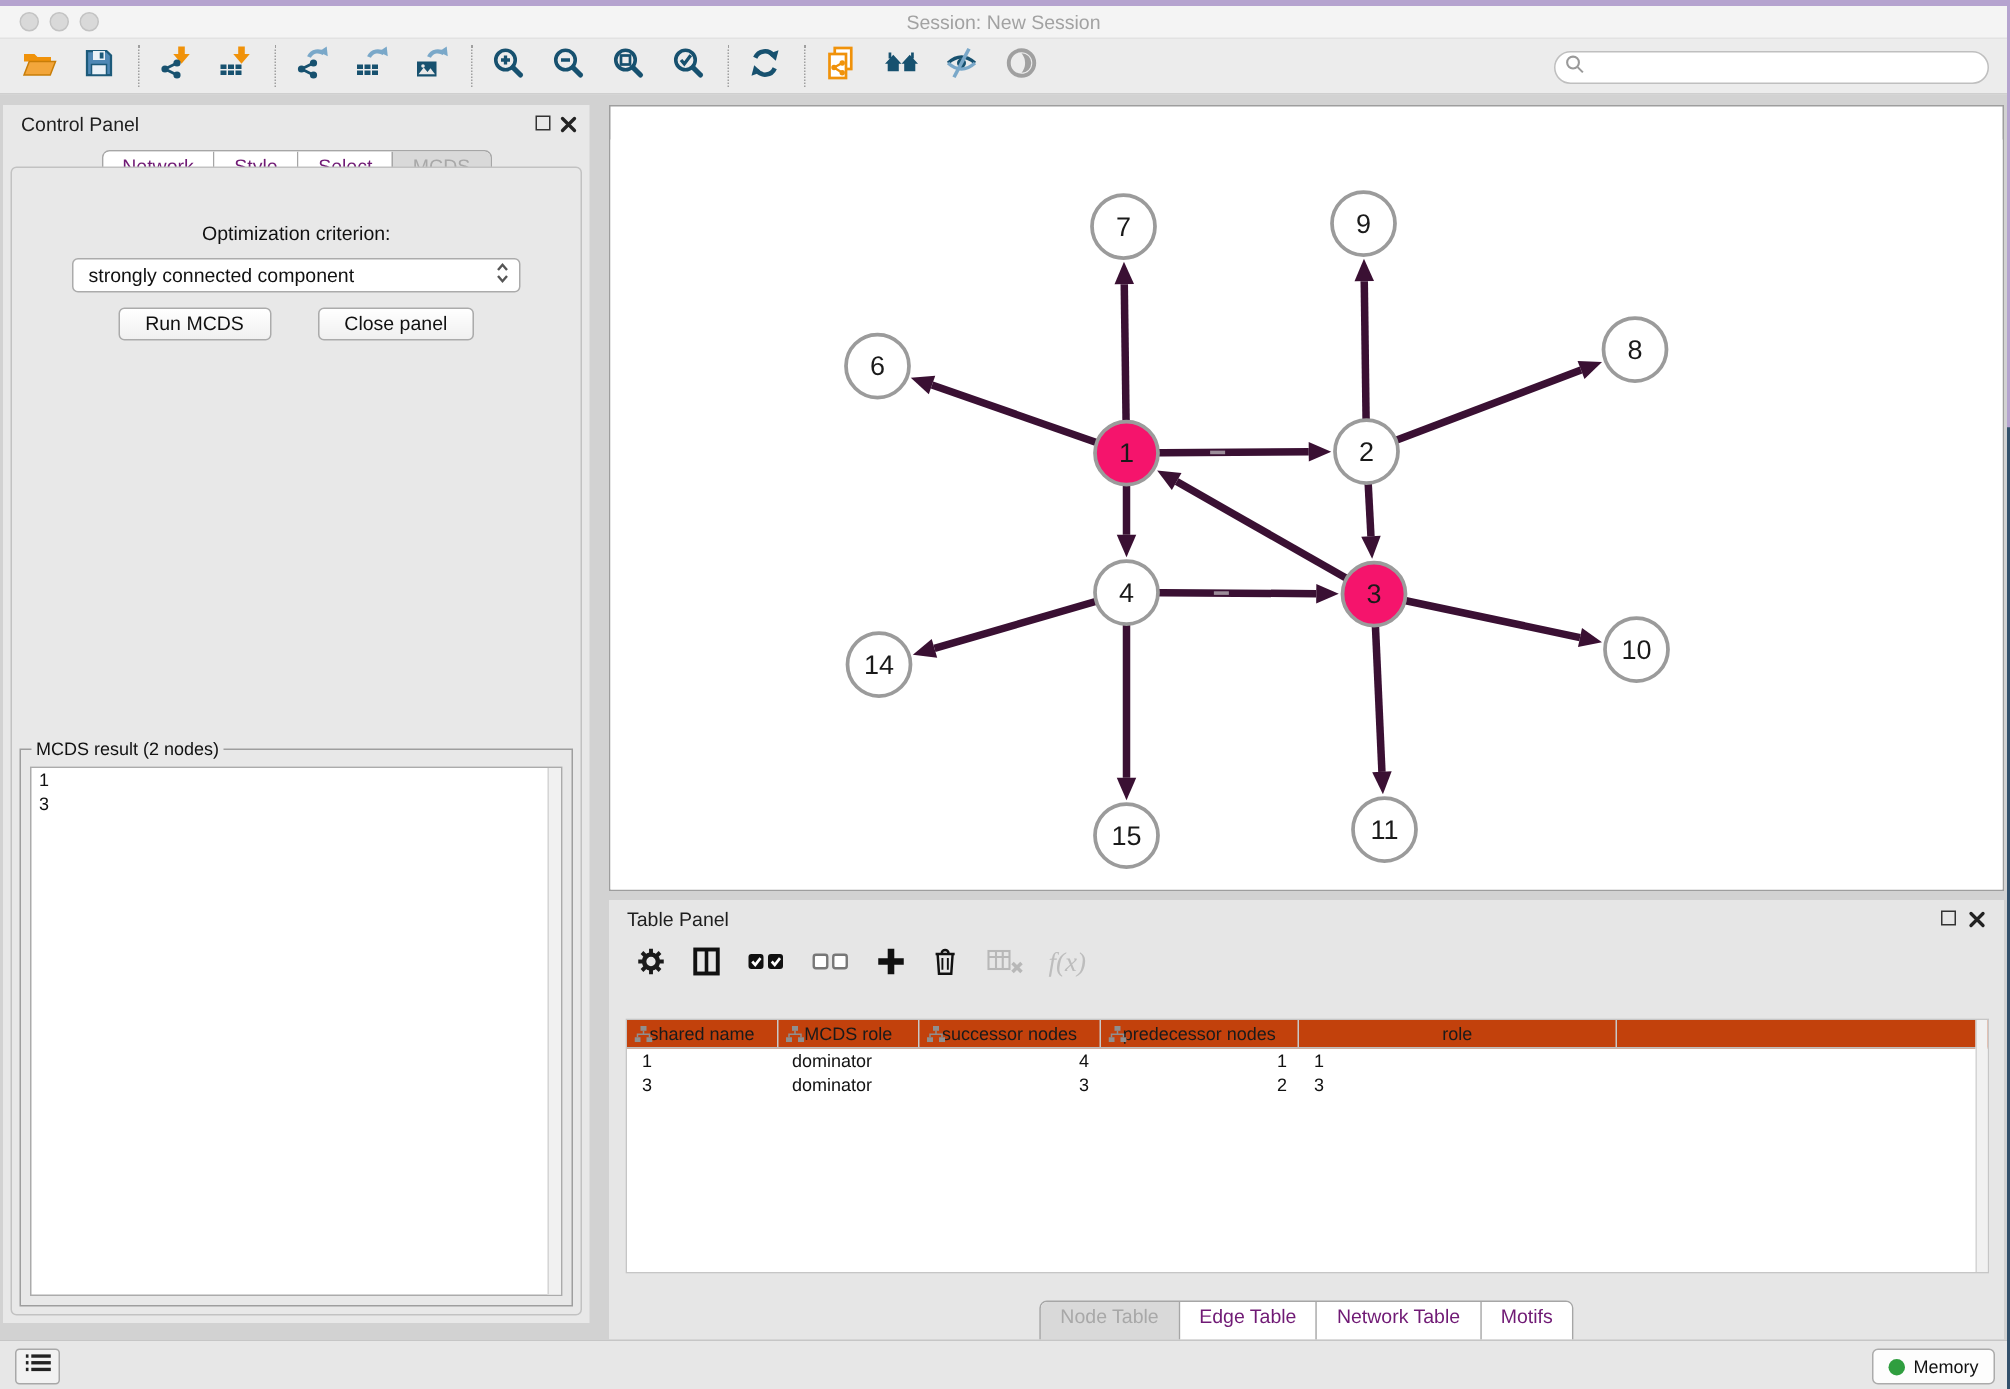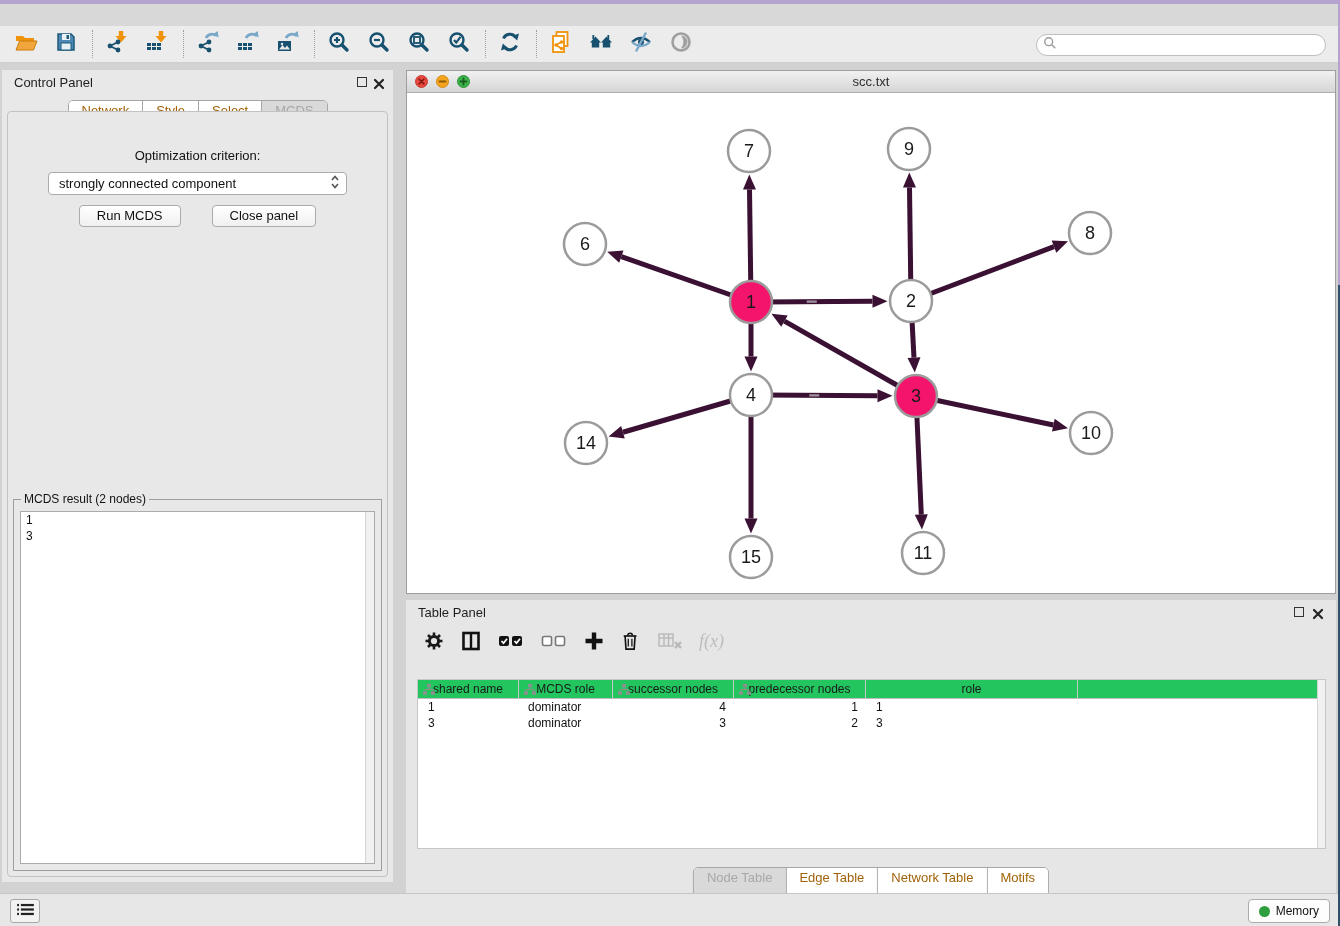--- a/index.html
+++ b/index.html
@@ -41,21 +41,21 @@
   
   .cpanel { position:absolute; left:2px; top:7px; width:391px; height:812px; background:#E8E8E8; }
   .panel-head { position:absolute; left:0; top:0; right:0; height:24px;padding-left:12px; }
   .panel-title { position:absolute; left:12px; top:5px; font-size:13px; color:#1E1E1E; }
   .float-ic { position:absolute; top:7px; width:10px; height:10px; border:1.5px solid #333; }
   .close-ic { position:absolute; top:6px; width:12px; height:12px; }
   .close-ic svg { width:12px; height:12px; }
 
   .seg { display:flex; height:32px; border:1px solid #A6A6A6; border-radius:5px;
     overflow:hidden; background:#fff; }
-  .seg .s { padding:0 13px; font-size:13px; line-height:20px; color:#a16207; background:#fff;
+  .seg .s { padding:0 13px; font-size:13px; line-height:20px; color:#701a75; background:#fff;
     border-right:1px solid #A6A6A6; white-space:nowrap; }
   .seg .s:last-child { border-right:none; }
   .seg .s.active { background:#D9D9D9; color:#A8A8A8; }
   .cp-tabs { position:absolute; left:50%; transform:translateX(-50%); top:30px; }
 
   .cp-body { position:absolute; left:5px; right:5px; top:41px; bottom:5px;
     border:1px solid #C2C2C2; border-radius:4px; background:#E8E8E8; }
 
   .opt-label { position:absolute; left:0; right:0; top:36px; text-align:center; font-size:13px; color:#111; }
   .selectbox { position:absolute; left:40px; right:40px; top:60px; height:23px; background:#fff;
@@ -89,21 +89,21 @@
   .canvas { position:absolute; left:0; top:22px; right:0; bottom:0; background:#fff; overflow:hidden; }
 
   
   .tpanel { position:absolute; left:406px; top:537px; width:930px; height:294px; background:#E6E6E6; }
   .tp-toolbar { position:absolute; left:18px; top:26px; height:36px; display:flex; align-items:center; gap:17px; }
   .tp-btn { display:flex; justify-content:center; height:26px; }
   .fx-label { font-family:"Liberation Serif", serif; font-style:italic; font-size:18px; color:#BDBDBD; }
 
   .tbl { position:absolute; left:11px; top:79px; right:10px; height:170px; background:#fff;
     border:1px solid #C6C6C6; }
-  .tbl-head { display:flex; height:19px; background:#22c55e; border-bottom:1px solid #BEBEBE; }
+  .tbl-head { display:flex; height:19px; background:#c2410c; border-bottom:1px solid #BEBEBE; }
   .th { position:relative; display:flex; align-items:center; justify-content:center;
     font-size:12px; color:#1A1A1A; border-right:1px solid #C8C8C8; }
   .th .hier { position:absolute; left:5px; top:4px; width:12px; height:11px; }
   .tbl-row { display:flex; height:16px; }
   .td { font-size:12px; color:#111; line-height:16px; white-space:nowrap; overflow:hidden; }
   .tbl-scroll { position:absolute; right:0; top:0; bottom:0; width:8px; background:#F1F1F1;
     border-left:1px solid #D5D5D5; }
   .tp-tabs { position:absolute; left:50%; transform:translateX(-50%); top:267px; }
 
   
@@ -120,20 +120,26 @@
 </head>
 <body>
 
 <div class="stage">
   <div class="desk-top"></div>
   <div class="desk-right-lav"></div>
   <div class="desk-right-dark"></div>
 
   <div class="window">
 
+    <div class="titlebar">
+      <div class="tl-dot" style="left:13px"></div>
+      <div class="tl-dot" style="left:33px"></div>
+      <div class="tl-dot" style="left:53px"></div>
+      <div class="win-title">Session: New Session</div>
+    </div>
 
     <div class="toolbar">
       <div id="main-toolbar-icons" style="display:flex;align-items:center;">
           <span class="tbtn">
             <span><svg viewBox="0 0 24 24">
                 <path d="M2 6 h7 l2 2 h9 v3 H2z" fill="#F0920A"></path>
                 <path d="M2 20 L5.5 11 H23 L19.5 20z" fill="#F3A63B" stroke="#C87D08"></path>
               </svg></span>
           </span>
           <span class="tbtn">
@@ -336,38 +342,20 @@
                   <div class="result-line">1</div>
                   <div class="result-line">3</div>
                 </div>
               <div class="vscroll"></div>
             </div>
           </div>
         </div>
       </div>
 
       <div class="netwin">
-        <div class="net-titlebar">
-          <div class="traffic" style="left:8px;background:#E8483E;border:1px solid #C43830">
-            <svg viewBox="0 0 9 9">
-                <path d="M2 2 L7 7 M7 2 L2 7" stroke="#7E1710" stroke-width="1.6" stroke-linecap="round"></path>
-              </svg>
-          </div>
-          <div class="traffic" style="left:29px;background:#F5A51D;border:1px solid #D68B12">
-            <svg viewBox="0 0 9 9">
-                <path d="M1.5 4.5 h6" stroke="#8A5B07" stroke-width="1.8" stroke-linecap="round"></path>
-              </svg>
-          </div>
-          <div class="traffic" style="left:50px;background:#3DB249;border:1px solid #2E9139">
-            <svg viewBox="0 0 9 9">
-                <path d="M4.5 1.5 v6 M1.5 4.5 h6" stroke="#1A5E22" stroke-width="1.8" stroke-linecap="round"></path>
-              </svg>
-          </div>
-          <div class="net-title">scc.txt</div>
-        </div>
         <div class="canvas">
           <svg id="graph-svg" width="928" height="501" viewBox="0 0 928 501">
               <g>
                 <line x1="344" y1="209" x2="342.50988905164763" y2="96.49662339939712" stroke="#3A1033" stroke-width="5"></line>
                 <polygon points="342.31123097957715,81.49793895807358 349.00931897622115,96.41053823483324 336.0104591270741,96.582708563961" fill="#3A1033"></polygon>
               </g>
               <g>
                 <line x1="344" y1="209" x2="214.34536837163517" y2="163.6989841298484" stroke="#3A1033" stroke-width="5"></line>
                 <polygon points="200.18483523982925,158.75132797536202 216.48935270524595,157.56275310606586 212.2013840380244,169.83521515363097" fill="#3A1033"></polygon>
               </g>

